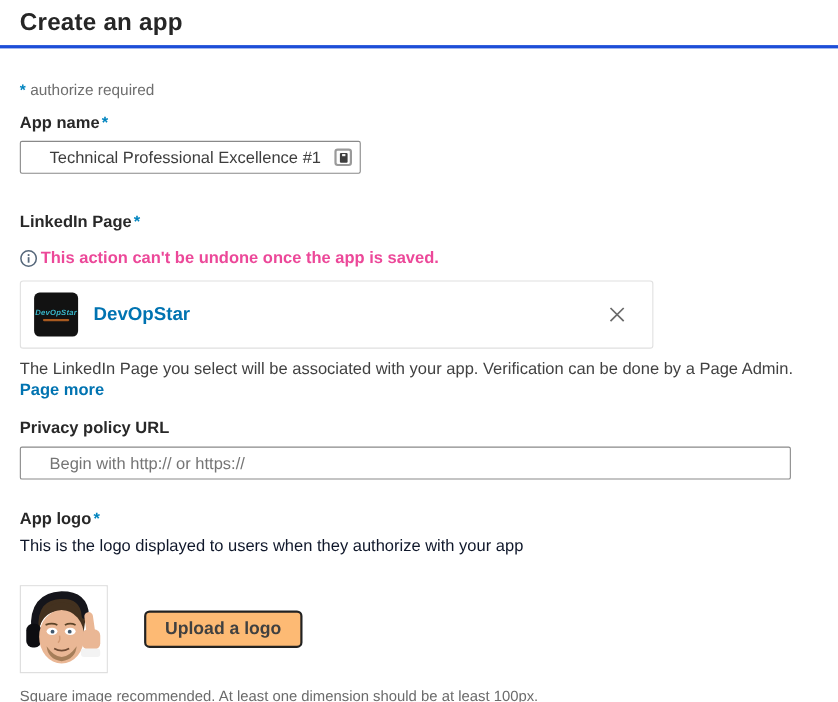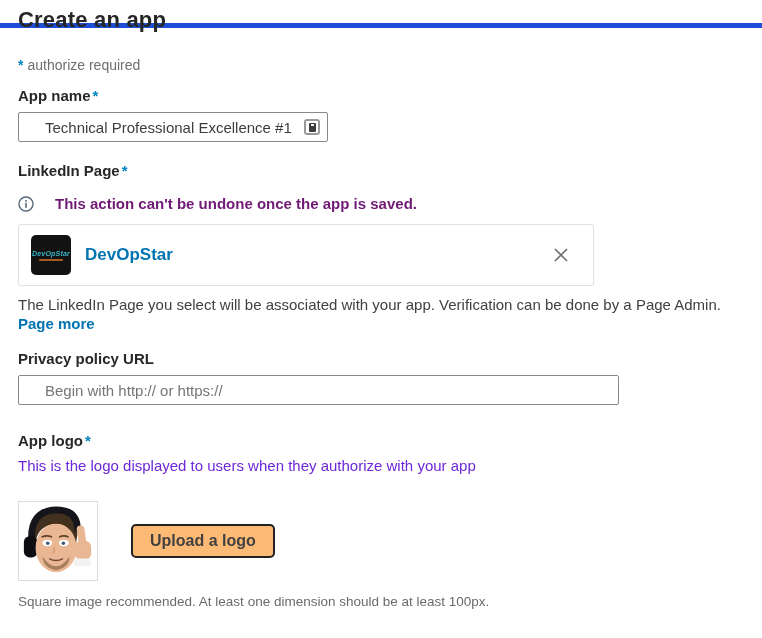--- a/index.html
+++ b/index.html
@@ -1,49 +1,49 @@
 <!DOCTYPE html>
 <html><head>
 <meta charset="utf-8">
 <style>
   * { margin: 0; padding: 0; box-sizing: border-box; }
   html, body { width: 762px; height: 638px; background: #ffffff; overflow: hidden; }
   body { font-family: "Liberation Sans", "DejaVu Sans", sans-serif; color: #282828; }
 
-  .header { padding: 7px 0 0 18px; height: 28px; border-bottom: 5px solid #1d4ed8; }
+  .header { padding: 7px 0 0 18px; height: 44px; border-bottom: 3px solid #1d4ed8; }
   .header h1 { font-size: 22px; font-weight: 600; color: #262626; letter-spacing: .2px; }
 
   .form { padding: 0 18px; }
 
   .required-note { margin-top: 29px; font-size: 14px; color: #6e6e6e; }
   .req { color: #0084bf; font-weight: 700; margin-right: 4px; }
   .req-inline { color: #0084bf; font-weight: 700; margin-left: 2px; }
 
   .field-label { display: block; font-size: 15px; font-weight: 700; color: #282828; }
 
   .field-appname { margin-top: 14px; }
   .input-wrap { position: relative; margin-top: 8px; }
   .text-input {
     height: 30px; border: 1px solid #898989; border-radius: 2px;
     font-family: "Liberation Sans", "DejaVu Sans", sans-serif;
     font-size: 15px; color: #3d3d3d; padding: 0 26px; background: #fff; width: 100%;
   }
   .text-input::placeholder { color: #757575; opacity: 1; }
   .input-narrow { width: 310px; }
-  .input-wide { width: 601px; }
+  .input-wide { width: 701px; }
   .autofill-icon {
     position: absolute; right: 8px; top: 7px; width: 16px; height: 16px;
     border: 2px solid #9a9a9a; border-radius: 3px; background: #fdfdfd;
     display: flex; align-items: center; justify-content: center; cursor: pointer;
   }
   .autofill-glyph { width: 7px; height: 9px; background: #3d3d3d; border-radius: 1px; position: relative; }
   .autofill-glyph::after { content: ""; position: absolute; left: 2px; top: 1px; width: 3px; height: 2px; background: #efefef; }
 
-  .field-page { margin-top: 20px; }
-  .warning-row { margin-top: 16px; display: flex; align-items: center; gap: 21px; color: #701a75; }
+  .field-page { margin-top: 35px; }
+  .warning-row { margin-top: 16px; display: flex; align-items: center; gap: 3px; color: #ec4899; }
   .warning-row .warn-text { font-size: 15px; font-weight: 700; }
 
   .page-card {
     margin-top: 12px; width: 576px; height: 62px; border: 1px solid #e0e0e0;
     border-radius: 3px; background: #fff; display: flex; align-items: center; padding: 0 14px 0 12px;
   }
   .card-logo {
     width: 40px; height: 40px; background: #121212; border-radius: 5px; flex: 0 0 auto;
     display: flex; flex-direction: column; align-items: center; justify-content: center; gap: 2px;
   }
@@ -53,21 +53,21 @@
   .card-title { font-size: 17px; font-weight: 700; color: #0073b1; text-decoration: none; cursor: pointer; }
   .card-subtitle { margin-top: 3px; font-size: 14px; color: #5a5a5a; }
   .card-close { margin-left: auto; background: none; border: none; cursor: pointer; padding: 2px; margin-right: 7px; display: flex; }
 
   .page-desc { margin-top: 9px; width: 705px; font-size: 15px; line-height: 19px; color: #414141; }
   .learn-more { color: #0073b1; font-weight: 700; cursor: pointer; text-decoration: none; }
 
   .field-privacy { margin-top: 17px; }
 
   .field-logo { margin-top: 27px; }
-  .logo-desc { margin-top: 8px; font-size: 15px; color: #6d28d9; }
+  .logo-desc { margin-top: 8px; font-size: 15px; color: #0f172a; }
   .logo-row { margin-top: 27px; display: flex; align-items: center; }
   .logo-preview { width: 80px; height: 80px; border: 1px solid #dcdcdc; background: #fff; overflow: hidden; }
   .upload-btn {
     margin-left: 33px; height: 34px; padding: 0 17px; background: #fdba74;
     border: 2px solid #222222; border-radius: 5px; cursor: pointer;
     font-family: "Liberation Sans", "DejaVu Sans", sans-serif;
     font-size: 16px; font-weight: 700; color: #404040;
   }
   .logo-hint { margin-top: 13px; font-size: 13.5px; color: #6b6b6b; }
 </style>

